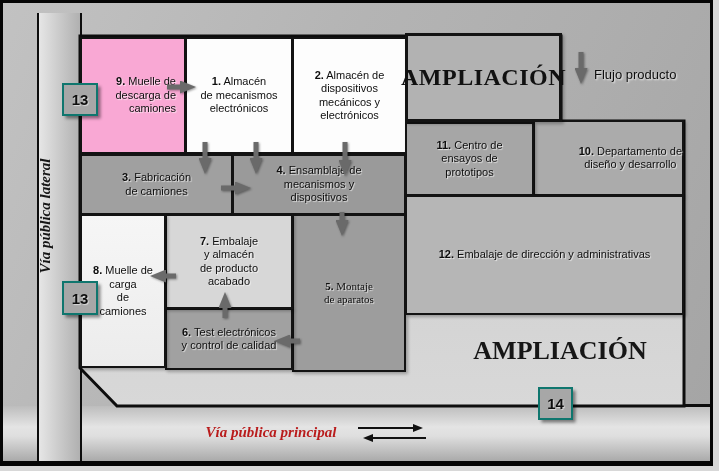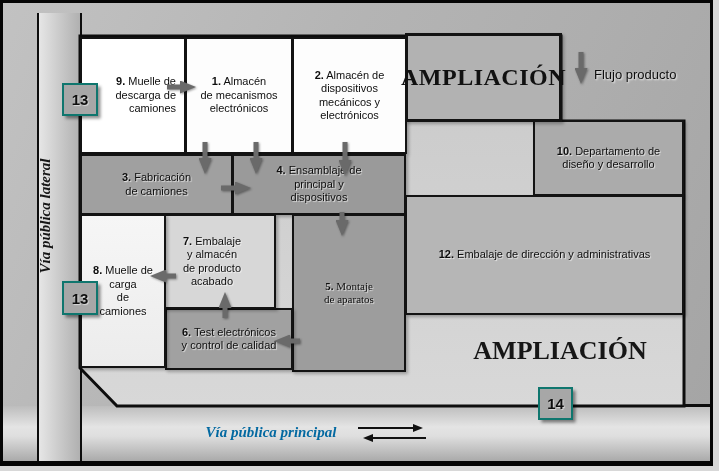--- a/index.html
+++ b/index.html
@@ -23,46 +23,46 @@
         font-size:11px;line-height:13.5px;color:#0e0e0e;
         box-shadow:2px 2px 3px rgba(0,0,0,0.28);}
   .area .txt{text-shadow:1px 1px 1px rgba(255,255,255,0.75);}
   .area .txt span{white-space:pre-line;}
   .b1{left:185px;top:37px;width:108px;height:117px;background:#fdfdfd;}
   .b2{left:292px;top:37px;width:115px;height:117px;background:#fdfdfd;}
   .b3{left:80px;top:154px;width:153px;height:61px;background:#a0a0a0;}
   .b4{left:232px;top:154px;width:174px;height:61px;background:#9a9a9a;}
   .b5{left:292px;top:214px;width:114px;height:158px;background:#9d9d9d;font-family:Liberation Serif, serif;}
   .b6{left:165px;top:308px;width:128px;height:62px;background:#a1a1a1;}
-  .b7{left:148px;top:214px;width:128px;height:95px;background:#d7d7d7;}
+  .b7{left:165px;top:214px;width:128px;height:95px;background:#d7d7d7;}
   .b8{left:80px;top:214px;width:86px;height:154px;background:linear-gradient(180deg,#f6f6f6,#ececec);}
-  .b9{left:80px;top:37px;width:106px;height:117px;background:#ffffff;justify-content:flex-end;}
+  .b9{left:80px;top:37px;width:106px;height:117px;background:#f9a8d4;justify-content:flex-end;}
   .b9 .txt{text-align:right;padding-right:8px;}
-  .b10{left:533px;top:120px;width:151px;height:76px;background:#ababab;border-width:2.5px;}
+  .b10{left:533px;top:120px;width:151px;height:76px;background:#ababab;border-width:2.5px;justify-content:flex-end;}
   .b11{left:405px;top:122px;width:129px;height:74px;background:#a6a6a6;}
   .b12{left:405px;top:195px;width:279px;height:120px;background:#b6b6b6;}
   .ampl-top{left:405px;top:33px;width:157px;height:89px;background:#b2b2b2;border-width:3px;}
   .ampl-text{font-family:"Liberation Serif",serif;font-weight:bold;font-size:24px;
              letter-spacing:.5px;color:#111;}
   .ampl-bottom-label{position:absolute;left:440px;top:336px;width:240px;text-align:center;
              font-family:"Liberation Serif",serif;font-weight:bold;font-size:26px;color:#161616;}
   
   .marker{position:absolute;box-sizing:border-box;border:2px solid #0f766e;background:#a7a7a7;
           display:flex;align-items:center;justify-content:center;font-weight:bold;font-size:15px;
           color:#0e0e0e;box-shadow:2.5px 2.5px 3px rgba(0,0,0,0.45);
           text-shadow:1px 1px 1px rgba(255,255,255,0.6);}
   .m13a{left:62px;top:83px;width:36px;height:33px;}
   .m13b{left:62px;top:281px;width:36px;height:34px;}
   .m14{left:538px;top:387px;width:35px;height:33px;}
   
   .road-lateral-label{position:absolute;left:-43px;top:206px;width:180px;height:20px;
       transform:rotate(-90deg);text-align:center;font-family:"Liberation Serif",serif;
       font-style:italic;font-weight:bold;font-size:15px;color:#161616;}
   .road-principal-label{position:absolute;left:171px;top:424px;width:200px;text-align:center;
-      font-family:"Liberation Serif",serif;font-style:italic;font-weight:bold;font-size:15px;color:#0369a1;}
+      font-family:"Liberation Serif",serif;font-style:italic;font-weight:bold;font-size:15px;color:#b91c1c;}
   .flow-legend-label{position:absolute;left:594px;top:67px;font-weight:normal;font-size:13px;color:#0e0e0e;
       text-shadow:1px 1px 2px rgba(255,255,255,0.9);}
   
   .arrows{position:absolute;left:0;top:0;pointer-events:none;}
   
   .bd{position:absolute;background:#050505;}
   .bd-top{left:0;top:0;width:713px;height:3px;}
   .bd-left{left:0;top:0;width:3px;height:466px;}
   .bd-right{left:710px;top:0;width:3px;height:466px;}
   .bd-bottom{left:0;top:461px;width:713px;height:5px;}
@@ -103,21 +103,21 @@
 dispositivos
 mecánicos y
 electrónicos</span></div>
     </div>
   <div class="area b3">
     <div class="txt"><b>3.</b> <span>Fabricación
 de camiones</span></div>
     </div>
   <div class="area b4">
     <div class="txt"><b>4.</b> <span>Ensamblaje de
-principal y
+mecanismos y
 dispositivos</span></div>
     </div>
   <div class="area b5">
     <div class="txt"><b>5.</b> <span>Montaje
 de aparatos</span></div>
     </div>
   <div class="area b6">
     <div class="txt"><b>6.</b> <span>Test electrónicos
 y control de calidad</span></div>
     </div>
@@ -129,20 +129,25 @@
     </div>
   <div class="area b8">
     <div class="txt"><b>8.</b> <span>Muelle de
 carga
 de
 camiones</span></div>
     </div>
   <div class="area b10">
     <div class="txt"><b>10.</b> <span>Departamento de
 diseño y desarrollo</span></div>
+    </div>
+  <div class="area b11">
+    <div class="txt"><b>11.</b> <span>Centro de
+ensayos de
+prototipos</span></div>
     </div>
   <div class="area b12">
     <div class="txt"><b>12.</b> <span>Embalaje de dirección y administrativas</span></div>
     </div>
 
   <div class="area ampl-top">
     <div class="ampl-text">AMPLIACIÓN</div>
     </div>
   <div class="ampl-bottom-label">AMPLIACIÓN</div>
 

